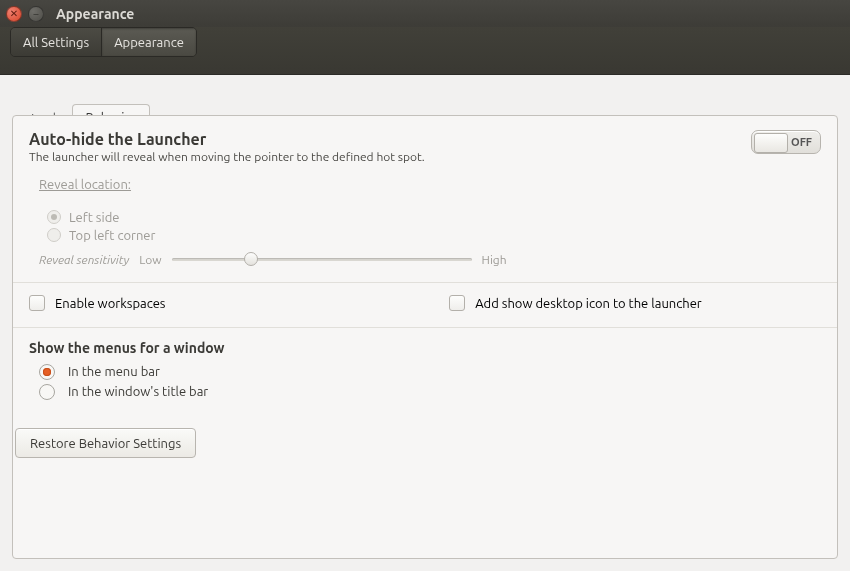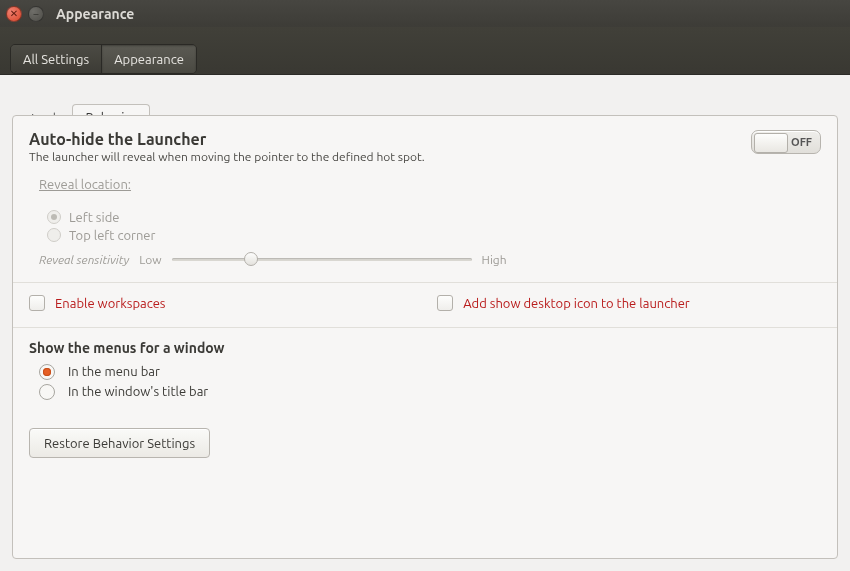--- a/index.html
+++ b/index.html
@@ -20,21 +20,21 @@
   }
   .win-close { background: radial-gradient(circle at 30% 30%, #f08070, #d9472b); color: #5b1a0e; }
   .win-min { background: radial-gradient(circle at 30% 30%, #6f6e69, #4e4d48); color: #2a2a27; }
   .titlebar-title { color: #dcdad5; font-weight: bold; font-size: 14px; margin-left: 6px; }
 
   
   .toolbar {
     height: 48px;
     background: linear-gradient(to bottom, #414039 0%, #393832 100%);
     border-bottom: 1px solid #2c2b27;
-    display: flex; align-items: flex-end; padding: 0 10px;
+    display: flex; align-items: flex-start; padding: 0 10px;
   }
   .path-box {
     display: flex;
     border: 1px solid #2a2925;
     border-radius: 5px;
     overflow: hidden;
     height: 30px;
     background: #3c3b35;
   }
   .path-btn {
@@ -131,40 +131,40 @@
   }
   .slider .thumb {
     position:absolute; top:0; left:72px; width:14px; height:14px;
     border-radius:50%; border:1px solid #b3b0aa;
     background: linear-gradient(to bottom,#fdfdfc,#e4e2dd);
   }
 
   .divider { border-top:1px solid #e1dfda; margin:16px -16px 12px -16px; }
 
   .check-row-grid {
-    display:flex; gap:28px; font-size:13px; color:#b91c1c;
+    display:flex; gap:40px; font-size:13px; color:#000000;
   }
   .check-row { display:flex; align-items:center; gap:10px; cursor:pointer; flex:0 0 48%; }
   .checkbox {
     width:16px; height:16px; border:1px solid #b3b0aa; border-radius:3px;
     background: linear-gradient(to bottom,#fdfdfc,#efeeeb);
   }
 
   .menus-section { margin-top:4px; }
   .menus-title { font-weight:bold; font-size:14px; color:#3b3a36; margin-bottom:8px; }
   .radio2-row { display:flex; align-items:flex-start; gap:13px; margin:4px 0 4px 10px; font-size:13px; cursor:pointer; color:#3b3a36; }
   .radio2 {
     width:16px; height:16px; border-radius:50%;
     border:1px solid #a8a6a0; background:#f8f7f5;
     display:inline-flex; align-items:center; justify-content:center;
   }
   .radio2.checked .dot2 { width:8px; height:8px; border-radius:50%; background:#e65f24; box-shadow:0 0 0 1px #c64e1b inset; }
 
   .restore-btn {
-    position:absolute; left:16px; bottom:100px;
+    position:absolute; left:2px; bottom:100px;
   }
   .btn {
     display:inline-flex; align-items:center; justify-content:center;
     height:30px; padding:0 14px;
     border:1px solid #b8b5af; border-radius:4px;
     background: linear-gradient(to bottom,#fafaf8,#eceae5);
     font-size:13px; color:#3b3a36; cursor:pointer;
     box-shadow: inset 0 1px 0 #fff;
   }
 </style>

